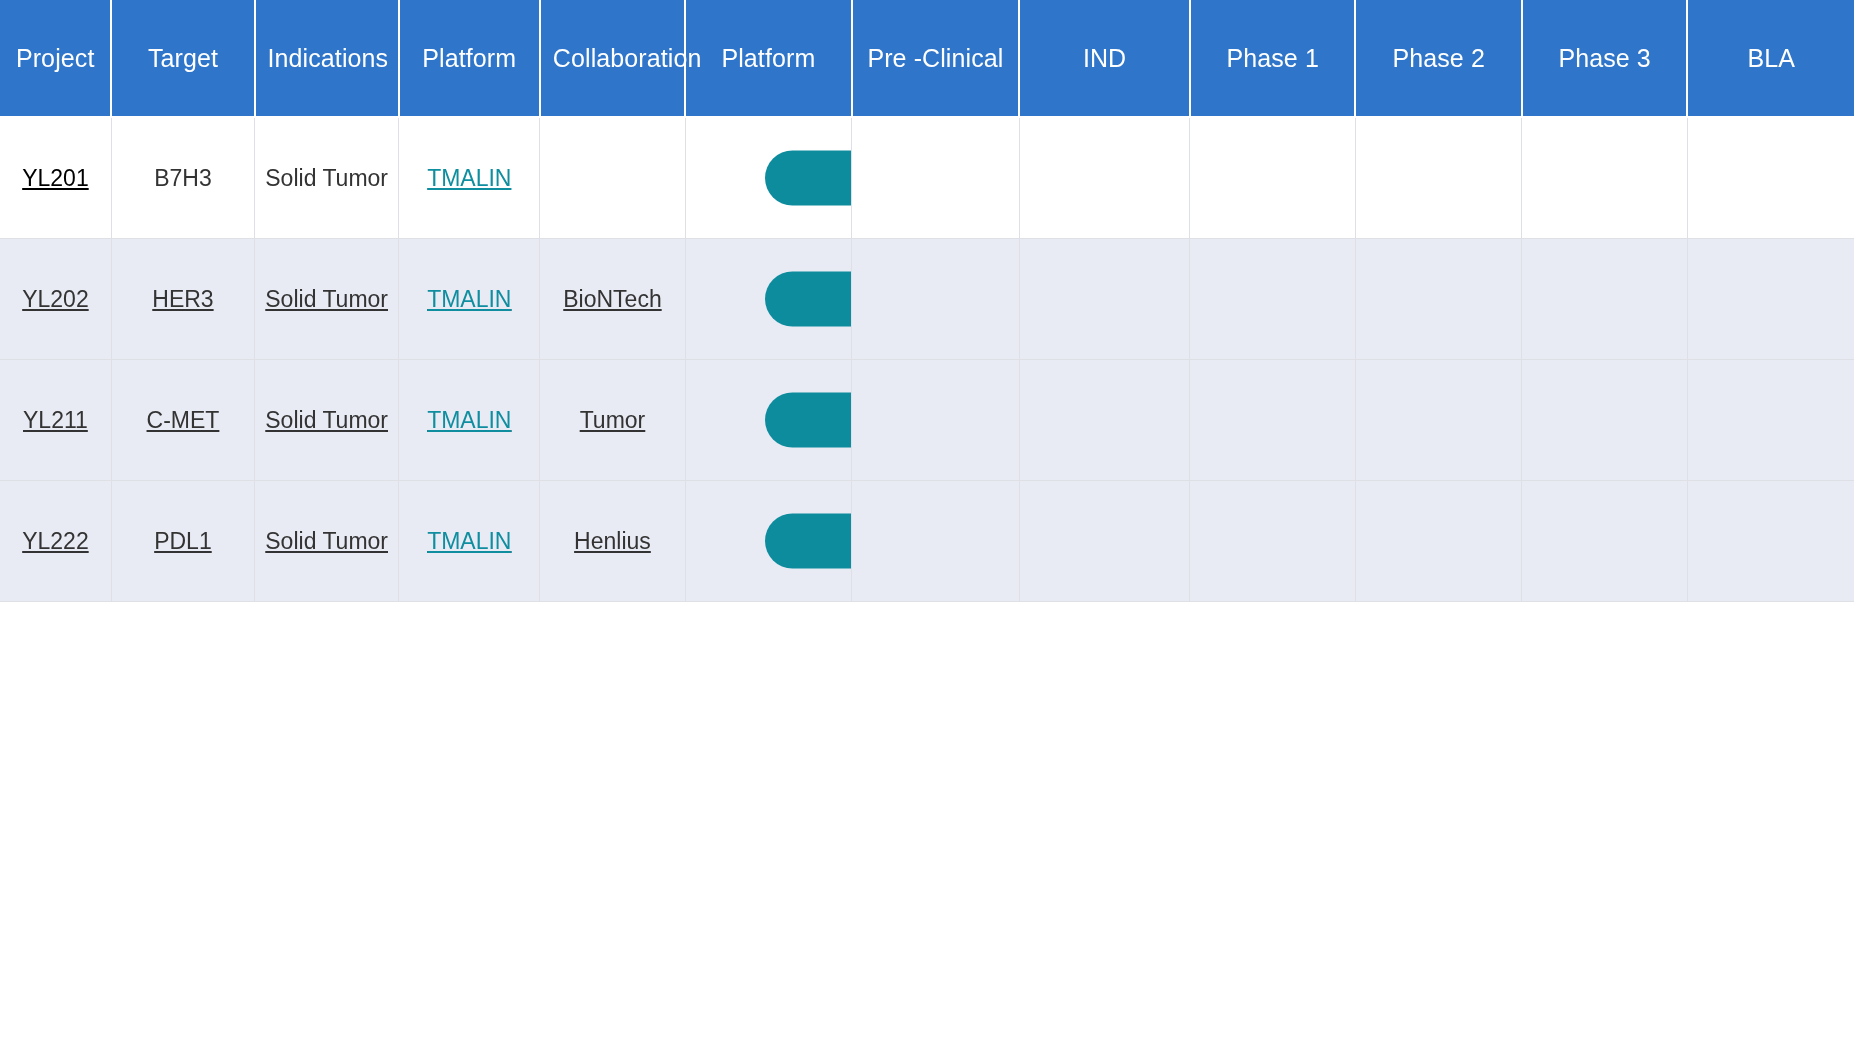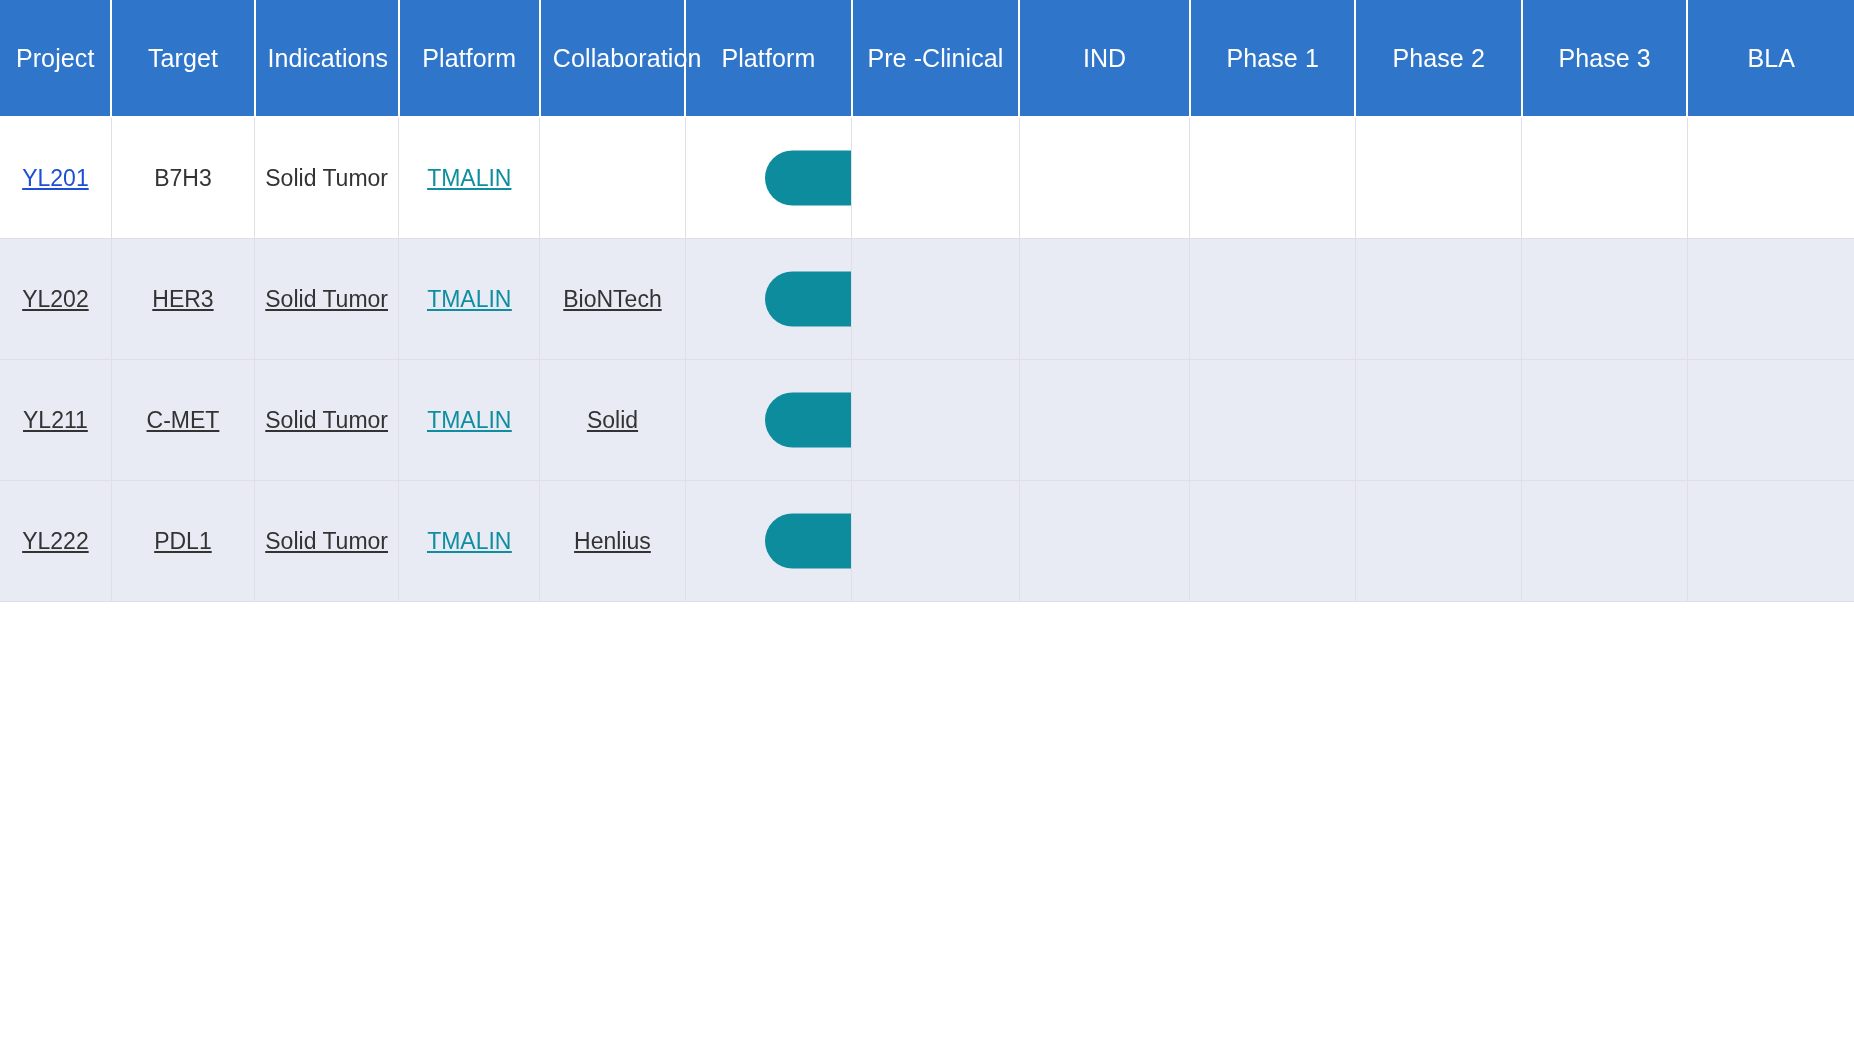--- a/index.html
+++ b/index.html
@@ -53,21 +53,21 @@
   #pipeline-table tbody tr.odd  td { background: #ffffff; }
   #pipeline-table tbody tr.even td { background: #e8eaf4; text-decoration: underline; }
 
   .cell-link {
     color: #0f8e9f;
     text-decoration: underline;
     cursor: pointer;
     text-align: center;
   }
   .project-link {
-    color: #1d4ed8;
+    color: #000000;
     text-decoration: underline;
     cursor: pointer;
   }
 
   
   .stage-cell {
     position: relative;
     padding: 0;
   }
   .bar-wrap {
@@ -159,21 +159,21 @@
         <td class="stage-cell"></td>
         <td class="stage-cell"></td>
         <td class="stage-cell"></td>
         <td class="stage-cell"></td>
       </tr>
       <tr class="even">
         <td><span>YL211</span></td>
         <td><span>C-MET</span></td>
         <td><span>Solid Tumor</span></td>
         <td><span class="cell-link">TMALIN</span></td>
-        <td><span>Solid</span></td>
+        <td><span>Tumor</span></td>
         <td class="stage-cell">
           <div class="bar-wrap">
             <div class="progress-bar" style="background: rgb(13, 140, 158); left: 79px; width: 538px;"></div>
           </div>
         </td>
         <td class="stage-cell"></td>
         <td class="stage-cell"></td>
         <td class="stage-cell"></td>
         <td class="stage-cell"></td>
         <td class="stage-cell"></td>

